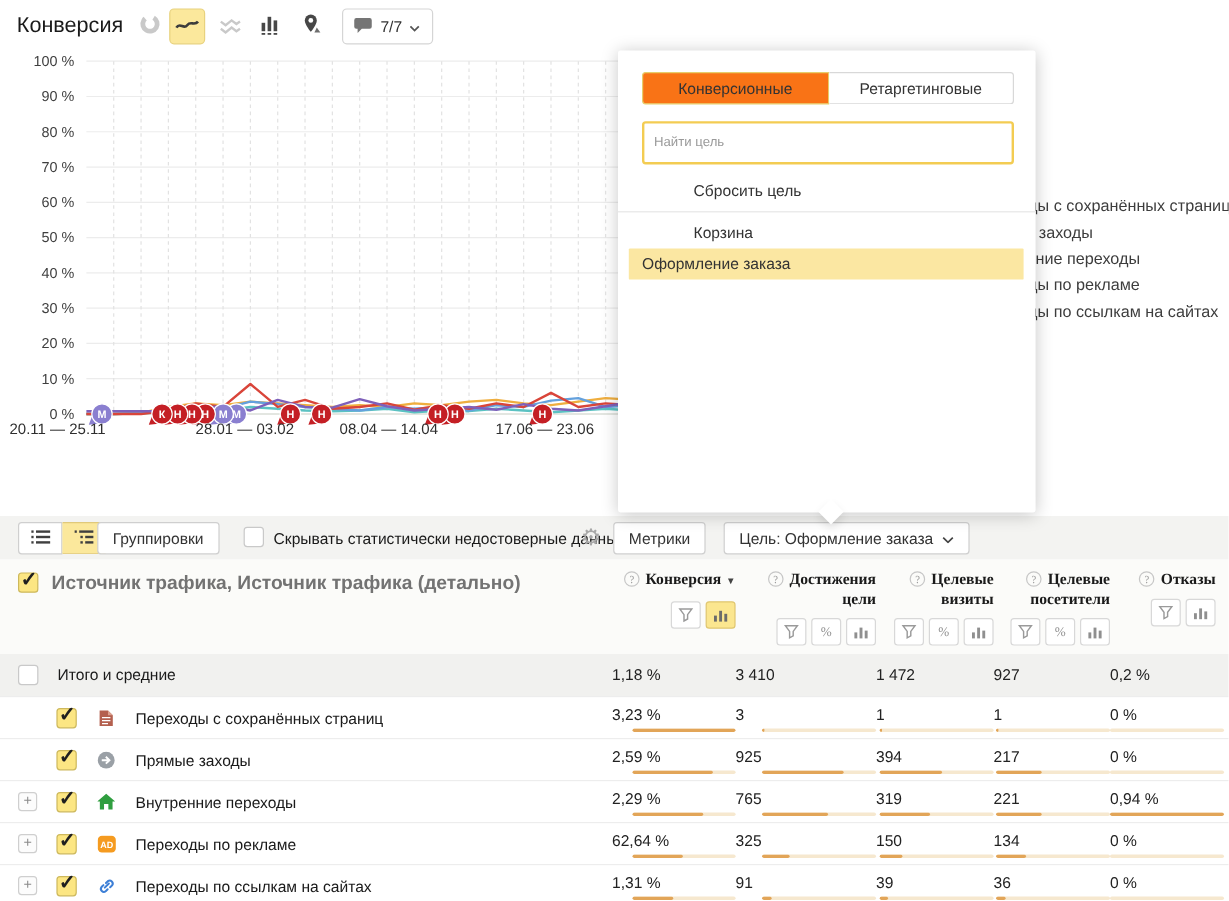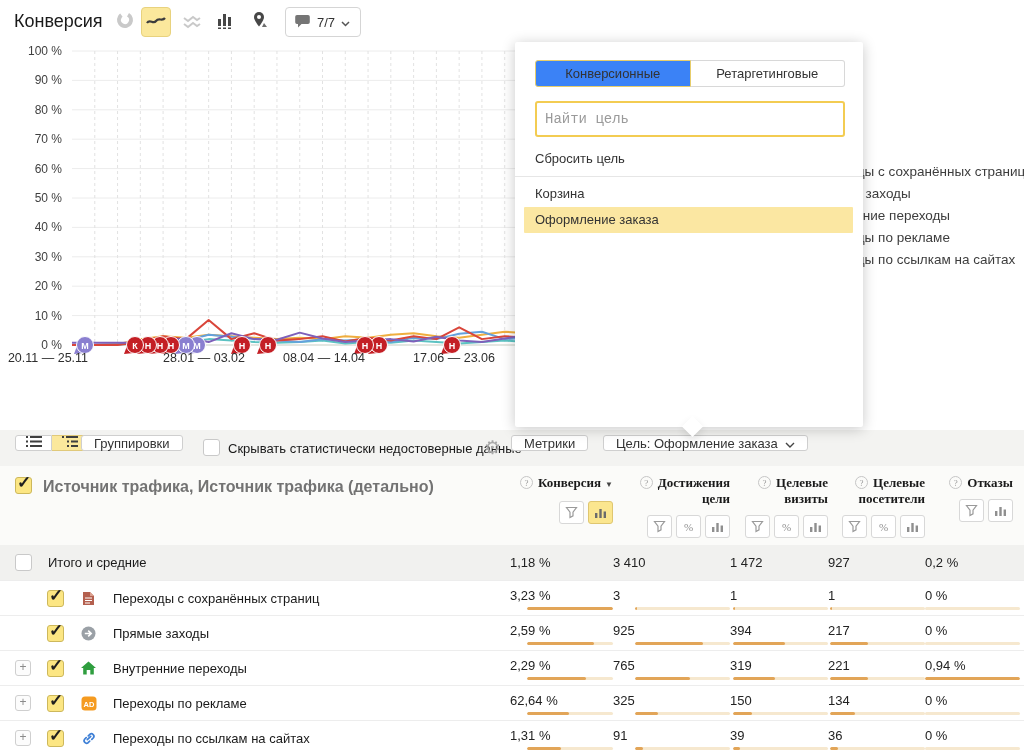--- a/index.html
+++ b/index.html
@@ -27,33 +27,33 @@
   
   .popup { position:absolute; left:515px; top:42px; width:348px; height:385px; background:#fff;
            border-radius:2px; box-shadow:0 2px 14px rgba(0,0,0,.22); z-index:20; }
   .popup .arrow { position:absolute; left:170px; bottom:-7px; width:15px; height:15px; background:#fff;
                   transform:rotate(45deg); box-shadow:3px 3px 8px rgba(0,0,0,.10); }
   .tabs { position:absolute; left:20px; top:18px; width:310px; display:flex; }
   .tab { flex:1; height:27px; line-height:25px; text-align:center; font-size:13px; color:#333;
          border:1px solid #d8d8d8; background:#fff; cursor:pointer; }
   .tab:first-child { border-radius:3px 0 0 3px; }
   .tab:last-child  { border-radius:0 3px 3px 0; border-left:none; }
-  .tab.active { background:#3b82f6; border-color:#e7cd6b; }
+  .tab.active { background:#f97316; border-color:#e7cd6b; }
   .g-search { position:absolute; left:20px; top:59px; width:310px; height:26px; border:2px solid #f3cc52;
-              border-radius:3px; padding:16px 8px; font-size:14px; color:#333; outline:none;
-              font-family:Liberation Mono, monospace; }
+              border-radius:3px; padding:16px 8px; font-size:11px; color:#333; outline:none;
+              font-family:Liberation Sans, sans-serif; }
   .g-search::placeholder { color:#9a9a9a; }
   .g-list { position:absolute; left:0; top:104px; width:100%; }
-  .g-item { height:26px; line-height:26px; padding-left:20px; font-size:13px; color:#333; cursor:pointer; }
+  .g-item { height:26px; line-height:26px; padding-left:20px; font-size:13px; color:#333; cursor:pointer;margin-left:43px; }
   .g-div { height:1px; background:#e6e6e6; margin:4px 0; }
   .g-item.sel { background:#fbe7a2; margin:0 10px 0 9px; padding-left:11px; border-radius:1px; }
 
   
   .ctrl { position:absolute; top:430px; left:0; width:1024px; height:36px; background:#f3f3f1; z-index:5; }
-  .btn { display:inline-flex; align-items:center; justify-content:center; height:16px; background:#fff;
+  .btn { display:inline-flex; align-items:center; justify-content:center; height:27px; background:#fff;
          border:1px solid #cfcfcf; border-radius:3px; font-size:13px; color:#333; cursor:pointer; padding:0 12px; }
   .vt { position:absolute; left:15px; top:5px; display:flex; }
   .vt .btn { width:37px; padding:0; }
   .vt .btn:first-child { border-radius:3px 0 0 3px; }
   .vt .btn:last-child { border-radius:0 3px 3px 0; border-left:none; }
   .vt .btn.active { background:#fbe89c; border-color:#e0c97a; }
   .ctrl .grp { position:absolute; left:81px; top:5px; }
   .cb { position:relative; display:inline-block; width:17px; height:17px; background:#fff;
         border:1px solid #c9c9c9; border-radius:3px; cursor:pointer; flex:0 0 auto; }
   .cb.on { background:#fce683; border-color:#cdb85c; }

